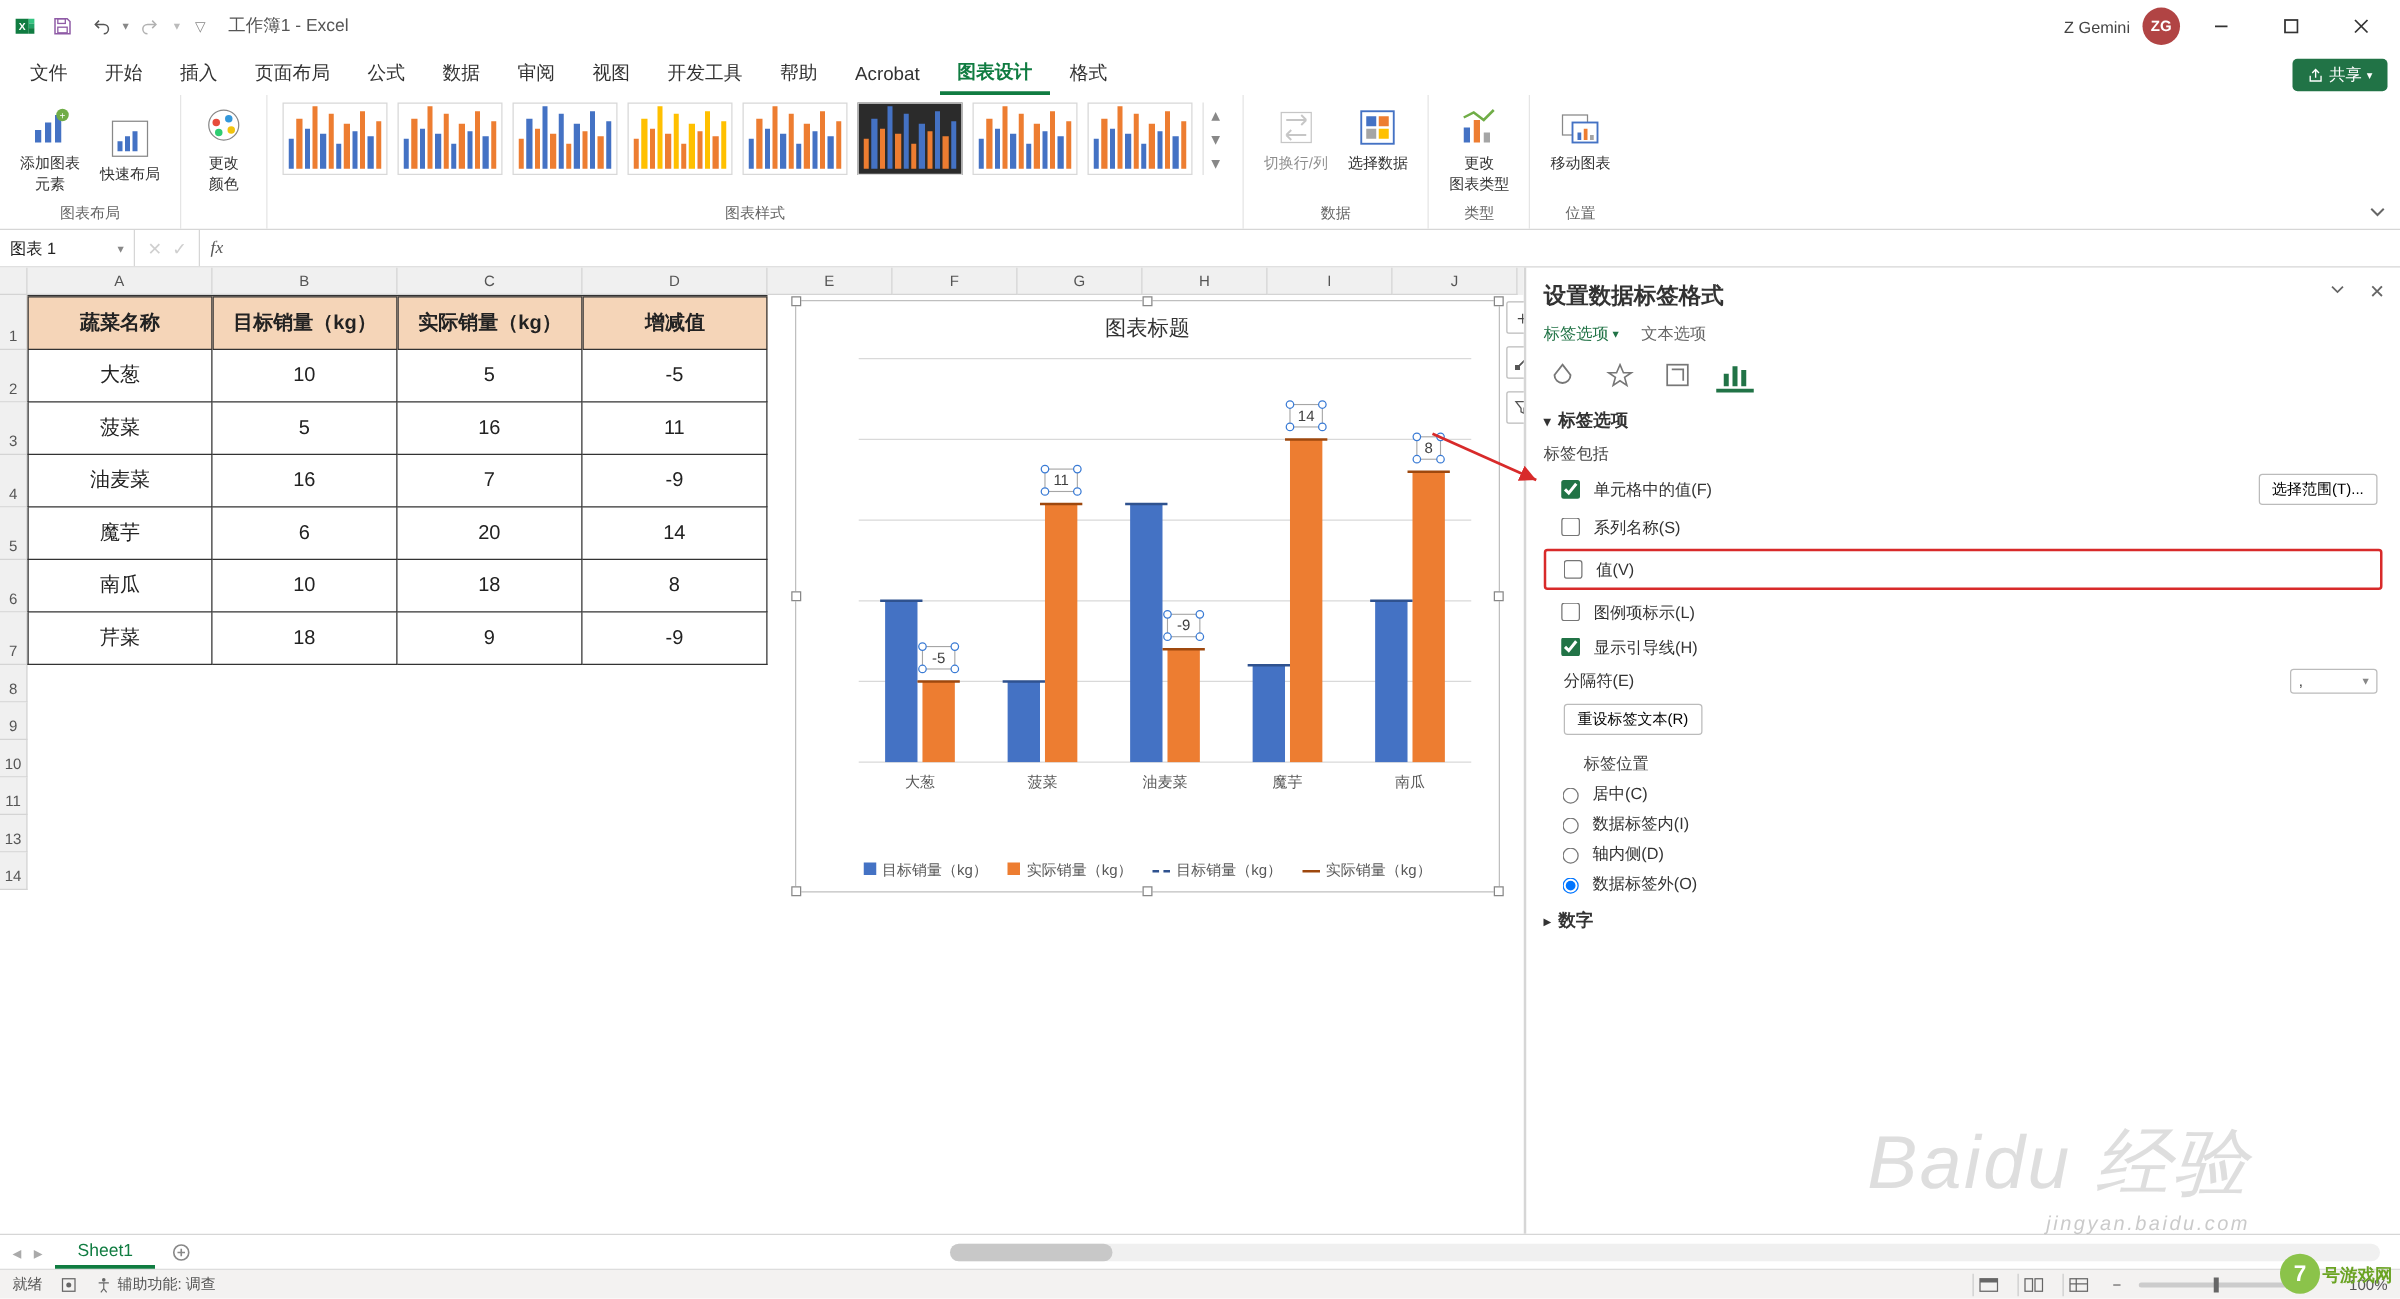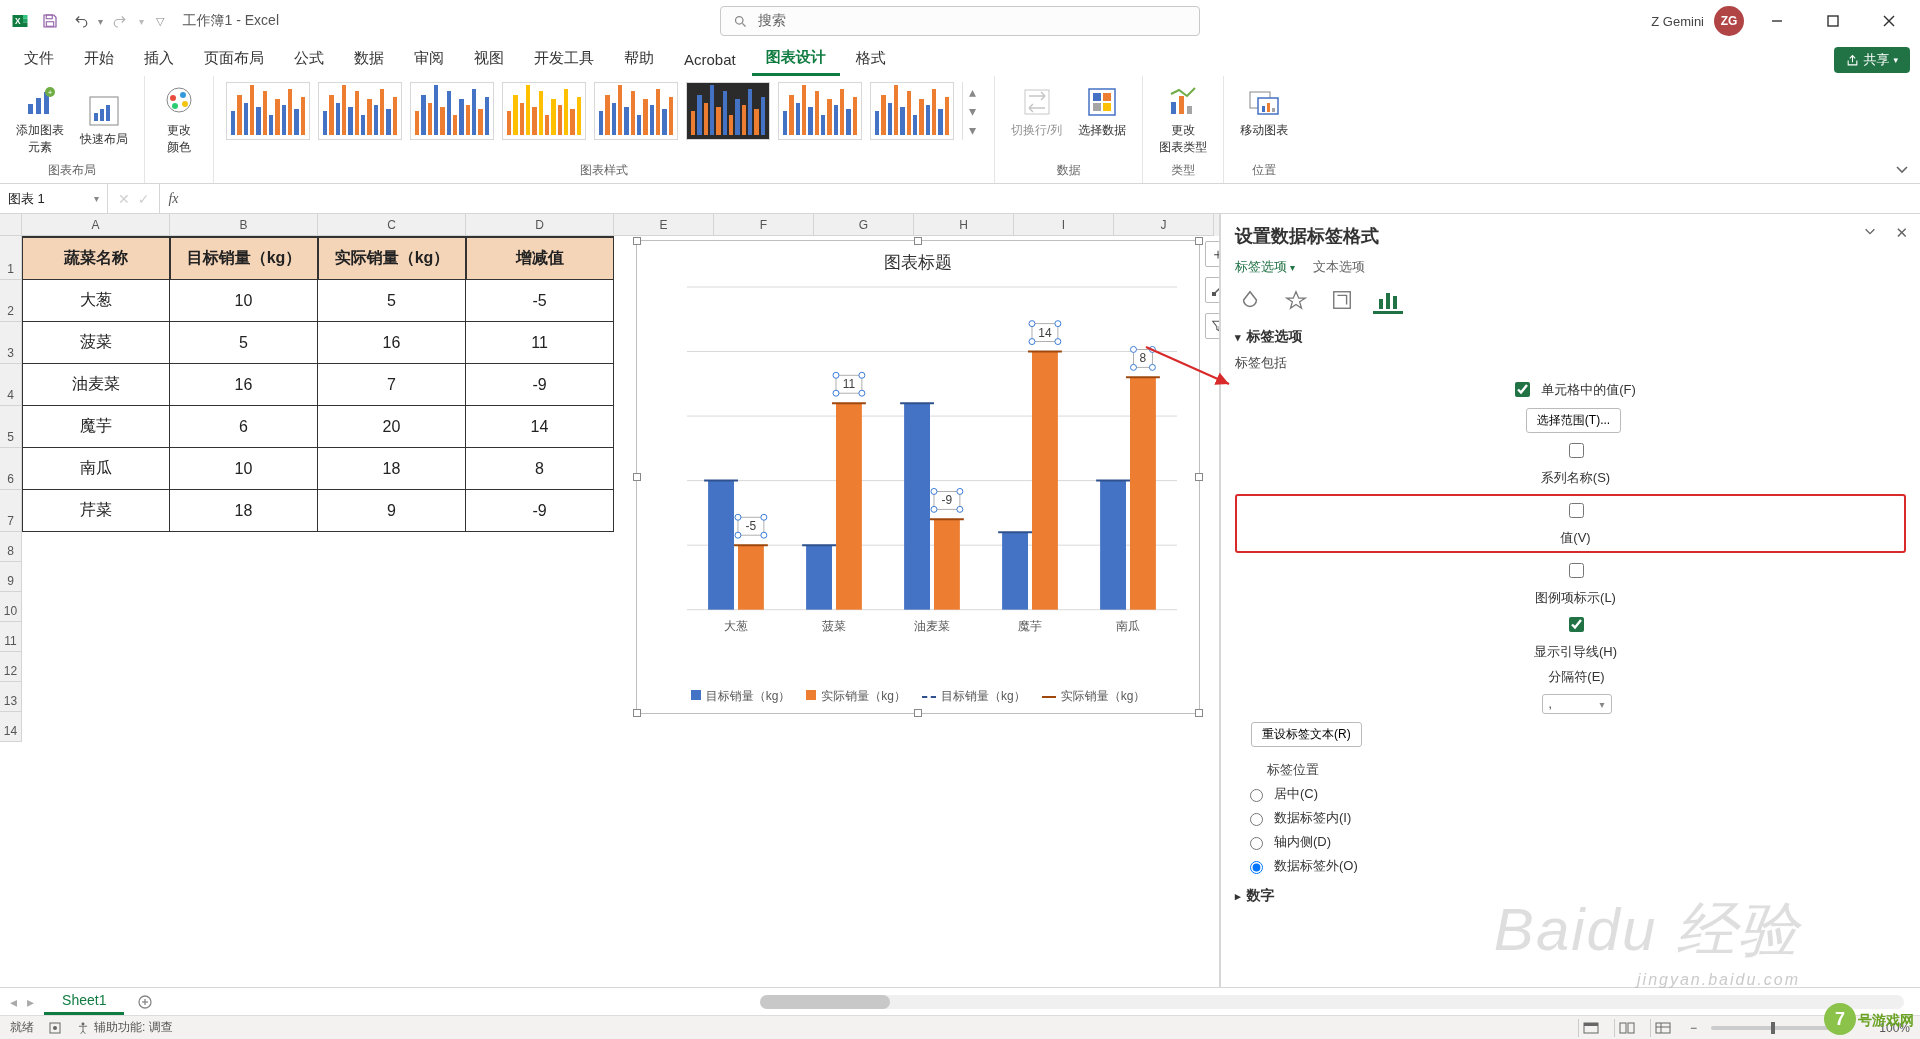--- a/index.html
+++ b/index.html
@@ -82,21 +82,21 @@
   .format-panel{width:260px;border-left:1px solid var(--ribbon-border);padding:10px 14px;font-size:14px;color:#333;position:relative;}
   .format-panel h3{margin:0 0 10px;font-size:18px;font-weight:600;}
   .fp-tabs{display:flex;gap:18px;margin-bottom:12px;font-size:13px;}
   .fp-tab{color:#666;cursor:pointer;display:flex;align-items:center;gap:3px;}
   .fp-tab.active{color:#217346;}
   .fp-icons{display:flex;gap:16px;margin-bottom:14px;}
   .fp-icon{width:30px;height:26px;display:flex;align-items:center;justify-content:center;border-bottom:2px solid transparent;}
   .fp-icon.active{border-bottom:3px solid #217346;}
   .fp-section-h{display:flex;align-items:center;gap:6px;font-weight:600;margin:6px 0;}
   .fp-sub{font-size:13px;color:#444;margin:8px 0 6px;}
-  .fp-checkrow{display:flex;align-items:center;gap:8px;margin:7px 0 7px 10px;font-size:13px;flex-direction:column;}
+  .fp-checkrow{display:flex;align-items:center;gap:8px;margin:7px 0 7px 10px;font-size:13px;}
   .fp-checkrow input{width:15px;height:15px;}
   .fp-btn{border:1px solid #bbb;border-radius:3px;padding:3px 10px;font-size:12px;background:#fff;}
   .fp-select{border:1px solid #bbb;border-radius:3px;padding:2px 6px;font-size:12px;min-width:70px;display:flex;justify-content:space-between;align-items:center;}
   .fp-radiorow{display:flex;align-items:center;gap:8px;margin:6px 0 6px 10px;font-size:13px;}
   .fp-red-box{border:2px solid var(--highlight-red);border-radius:3px;padding:2px 0;}
   .fp-close{position:absolute;right:12px;top:10px;color:#666;font-size:15px;display:flex;gap:18px;}
   .arrow-annot{position:absolute;pointer-events:none;}
 
   
   .sheet-tabs{height:28px;border-top:1px solid var(--ribbon-border);display:flex;align-items:center;padding:0 10px;gap:10px;position:relative;}
@@ -149,27 +149,20 @@
   <div class="tb-icon" style="opacity:.45">
     <svg viewBox="0 0 24 24">
         <path d="M16 10H8a5 5 0 0 0 0 10" fill="none" stroke="#555" stroke-width="1.6"></path>
         <path d="M13 6l4 4-4 4" fill="none" stroke="#555" stroke-width="1.6"></path>
       </svg>
   </div>
   <span style="color:#bbb;font-size:10px;">▾</span>
   <span style="color:#888;margin-left:6px;font-size:11px;">▽</span>
   <span class="tb-title">工作簿1 - Excel</span>
 
-  <div class="tb-search">
-    <svg width="15" height="15" viewBox="0 0 24 24">
-        <circle cx="10" cy="10" r="6" fill="none" stroke="#888" stroke-width="2"></circle>
-        <line x1="15" y1="15" x2="20" y2="20" stroke="#888" stroke-width="2"></line>
-      </svg>
-    <span>搜索</span>
-  </div>
 
   <div class="tb-right">
     <span style="font-size:13px;color:#444;">Z Gemini</span>
     <div class="tb-avatar">ZG</div>
     <div class="tb-winbtn">
         <svg width="12" height="12">
           <line x1="1" y1="6" x2="11" y2="6" stroke="#333" stroke-width="1.4"></line>
         </svg>
       </div>
     <div class="tb-winbtn">
@@ -575,33 +568,20 @@
             <div class="cell" style="width:148px;border-right:1px solid transparent;border-bottom:1px solid transparent;"></div>
             <div class="cell" style="width:100px;border-right:1px solid transparent;border-bottom:1px solid transparent;"></div>
             <div class="cell" style="width:100px;border-right:1px solid transparent;border-bottom:1px solid transparent;"></div>
             <div class="cell" style="width:100px;border-right:1px solid transparent;border-bottom:1px solid transparent;"></div>
             <div class="cell" style="width:100px;border-right:1px solid transparent;border-bottom:1px solid transparent;"></div>
             <div class="cell" style="width:100px;border-right:1px solid transparent;border-bottom:1px solid transparent;"></div>
             <div class="cell" style="width:100px;border-right:1px solid transparent;border-bottom:1px solid transparent;"></div>
           </div>
           <div class="row">
             <div class="rh">11</div>
-            <div class="cell" style="width:148px;border-right:1px solid transparent;border-bottom:1px solid transparent;"></div>
-            <div class="cell" style="width:148px;border-right:1px solid transparent;border-bottom:1px solid transparent;"></div>
-            <div class="cell" style="width:148px;border-right:1px solid transparent;border-bottom:1px solid transparent;"></div>
-            <div class="cell" style="width:148px;border-right:1px solid transparent;border-bottom:1px solid transparent;"></div>
-            <div class="cell" style="width:100px;border-right:1px solid transparent;border-bottom:1px solid transparent;"></div>
-            <div class="cell" style="width:100px;border-right:1px solid transparent;border-bottom:1px solid transparent;"></div>
-            <div class="cell" style="width:100px;border-right:1px solid transparent;border-bottom:1px solid transparent;"></div>
-            <div class="cell" style="width:100px;border-right:1px solid transparent;border-bottom:1px solid transparent;"></div>
-            <div class="cell" style="width:100px;border-right:1px solid transparent;border-bottom:1px solid transparent;"></div>
-            <div class="cell" style="width:100px;border-right:1px solid transparent;border-bottom:1px solid transparent;"></div>
-          </div>
-          <div class="row">
-            <div class="rh">12</div>
             <div class="cell" style="width:148px;border-right:1px solid transparent;border-bottom:1px solid transparent;"></div>
             <div class="cell" style="width:148px;border-right:1px solid transparent;border-bottom:1px solid transparent;"></div>
             <div class="cell" style="width:148px;border-right:1px solid transparent;border-bottom:1px solid transparent;"></div>
             <div class="cell" style="width:148px;border-right:1px solid transparent;border-bottom:1px solid transparent;"></div>
             <div class="cell" style="width:100px;border-right:1px solid transparent;border-bottom:1px solid transparent;"></div>
             <div class="cell" style="width:100px;border-right:1px solid transparent;border-bottom:1px solid transparent;"></div>
             <div class="cell" style="width:100px;border-right:1px solid transparent;border-bottom:1px solid transparent;"></div>
             <div class="cell" style="width:100px;border-right:1px solid transparent;border-bottom:1px solid transparent;"></div>
             <div class="cell" style="width:100px;border-right:1px solid transparent;border-bottom:1px solid transparent;"></div>
             <div class="cell" style="width:100px;border-right:1px solid transparent;border-bottom:1px solid transparent;"></div>

